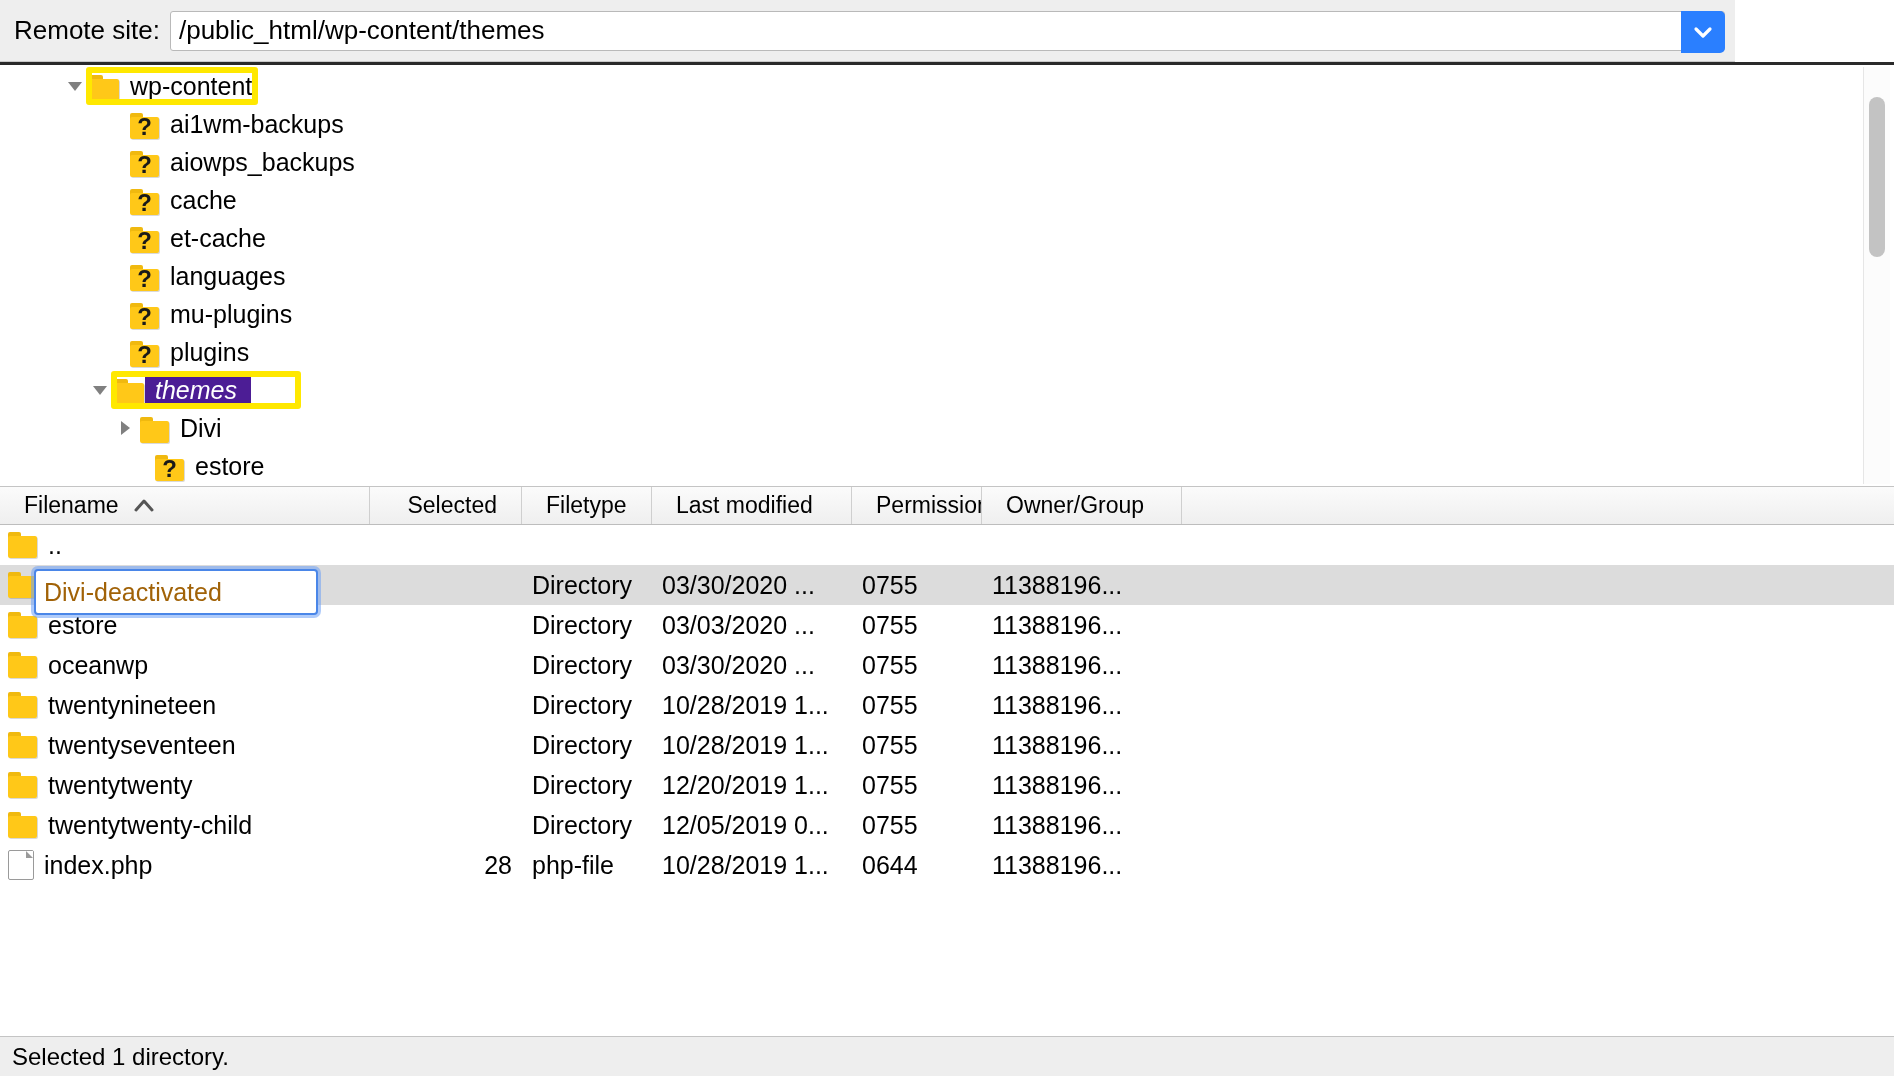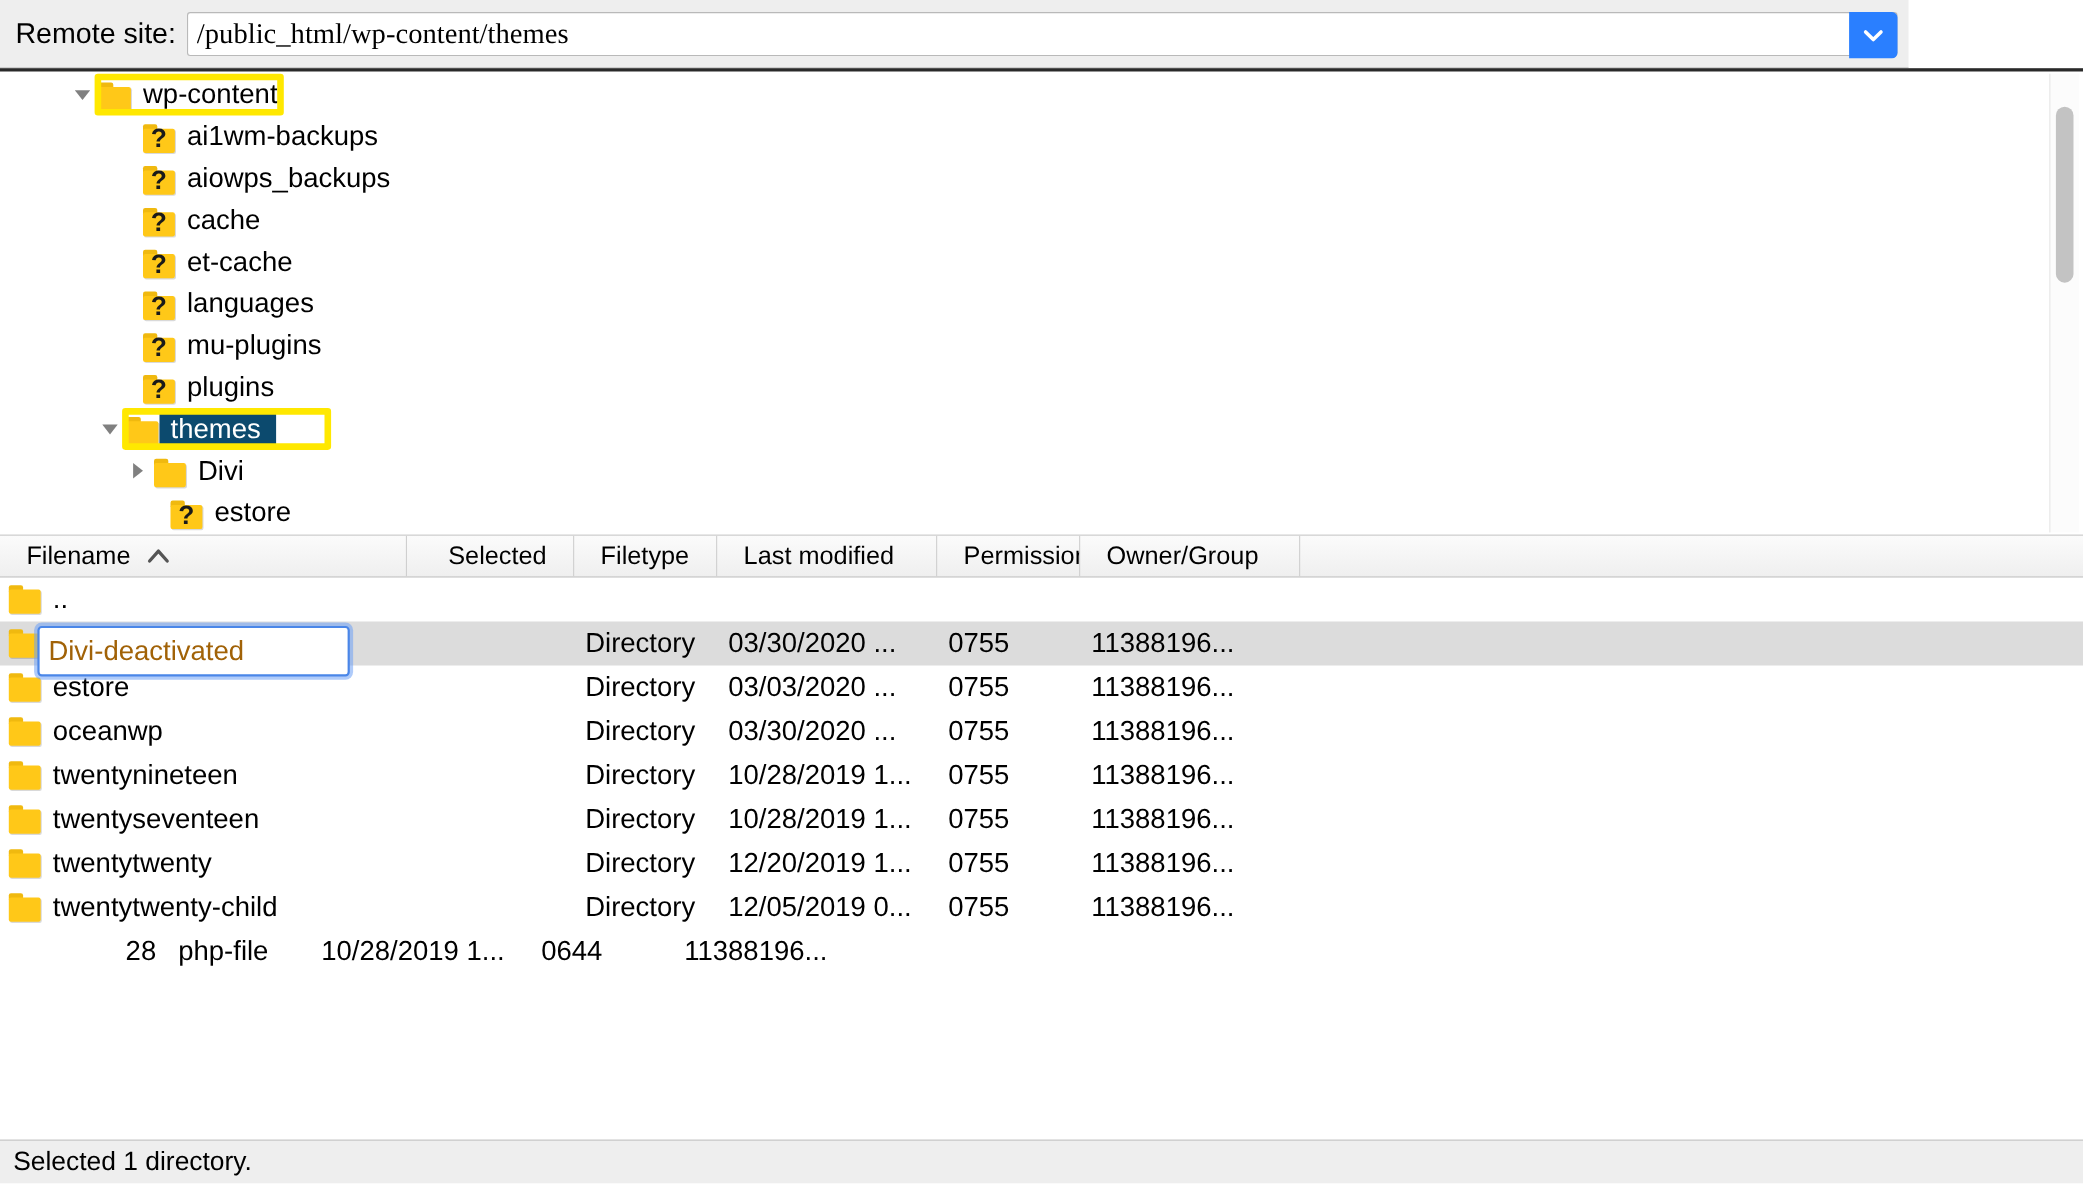--- a/index.html
+++ b/index.html
@@ -44,21 +44,21 @@
     border: 1px solid #b9b9b9;
     border-radius: 3px;
     display: flex;
     align-items: center;
     box-sizing: border-box;
   }
   #address-field {
     border: 0;
     outline: 0;
     background: transparent;
-    font-family: Liberation Serif, serif;
+    font-family: Liberation Sans, sans-serif;
     font-size: 26px;
     color: #000;
     width: 100%;
     height: 100%;
     padding: 0 8px;
     box-sizing: border-box;
   }
   #address-dropdown {
     position: absolute;
     right: -1px; top: -1px;
@@ -112,23 +112,24 @@
     position: relative;
     cursor: pointer;
   }
   .tree-label {
     font-size: 25px;
     color: #000;
     padding-left: 10px;
     padding-right: 6px;
   }
   .tree-item.selected .tree-label {
-    background: #0c4a6e;
+    background: #4c1d95;
     color: #ffffff;
     padding-right: 14px;
+    font-style: italic;
   }
   .tree-item.selected { padding-right: 70px; background: #ffffff; }
 
   
   .hl-box {
     position: absolute;
     border: 6px solid #ffe800;
     border-radius: 3px;
     pointer-events: none;
     box-sizing: border-box;
@@ -596,20 +597,24 @@
           </span>
           <span>twentytwenty-child</span>
         </div>
         <div class="cell c-size right"></div>
         <div class="cell c-type">Directory</div>
         <div class="cell c-mod">12/05/2019 0...</div>
         <div class="cell c-perm">0755</div>
         <div class="cell c-owner">11388196...</div>
       </div>
       <div class="lrow">
+        <div class="cell c-name">
+          <span class="file-ic"></span>
+          <span>index.php</span>
+        </div>
         <div class="cell c-size right">28</div>
         <div class="cell c-type">php-file</div>
         <div class="cell c-mod">10/28/2019 1...</div>
         <div class="cell c-perm">0644</div>
         <div class="cell c-owner">11388196...</div>
       </div>
     </div>
 </div>
 
 <div id="rename-editor">

